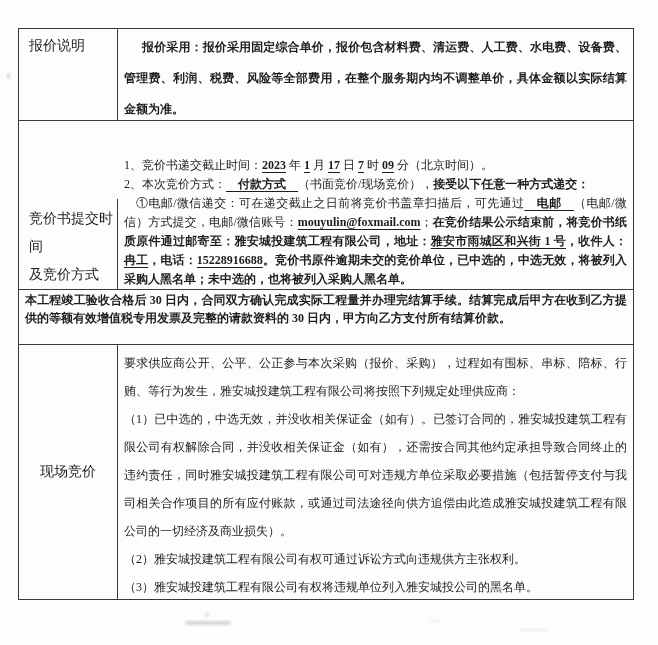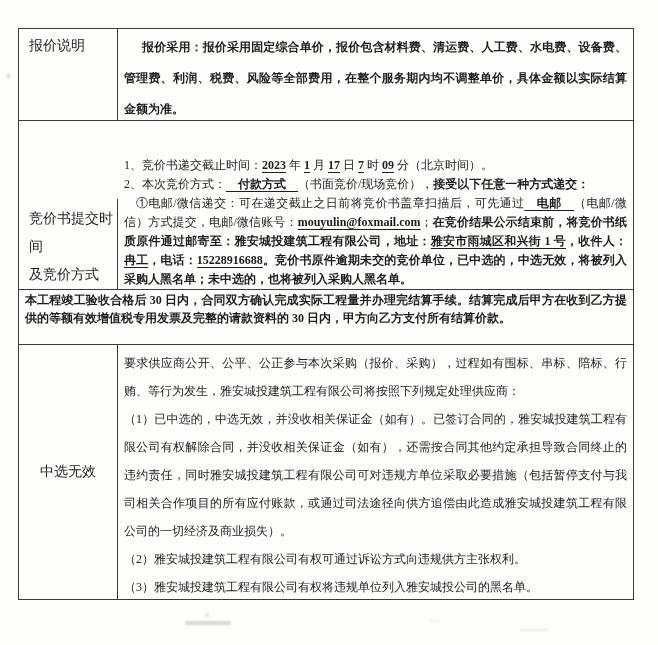--- a/index.html
+++ b/index.html
@@ -85,21 +85,21 @@
         </div>
     </div>
 
     <div class="row r3">
       <div class="content-cell">
           <div class="para"><span>本工程竣工验收合格后 30 日内，合同双方确认完成实际工程量并办理完结算手续。结算完成后甲方在收到乙方提供的等额有效增值税专用发票及完整的请款资料的 30 日内，甲方向乙方支付所有结算价款。</span></div>
         </div>
     </div>
 
     <div class="row r4">
-      <div class="label-cell">中选无效</div>
+      <div class="label-cell">现场竞价</div>
       <div class="content-cell">
           <div class="para"><span>要求供应商公开、公平、公正参与本次采购（报价、采购），过程如有围标、串标、陪标、行贿、等行为发生，雅安城投建筑工程有限公司将按照下列规定处理供应商：</span></div>
           <div class="para"><span>（1）已中选的，中选无效，并没收相关保证金（如有）。已签订合同的，雅安城投建筑工程有限公司有权解除合同，并没收相关保证金（如有），还需按合同其他约定承担导致合同终止的违约责任，同时雅安城投建筑工程有限公司可对违规方单位采取必要措施（包括暂停支付与我司相关合作项目的所有应付账款，或通过司法途径向供方追偿由此造成雅安城投建筑工程有限公司的一切经济及商业损失）。</span></div>
           <div class="para"><span>（2）雅安城投建筑工程有限公司有权可通过诉讼方式向违规供方主张权利。</span></div>
           <div class="para"><span>（3）雅安城投建筑工程有限公司有权将违规单位列入雅安城投公司的黑名单。</span></div>
         </div>
     </div>
 
   </div>
 

